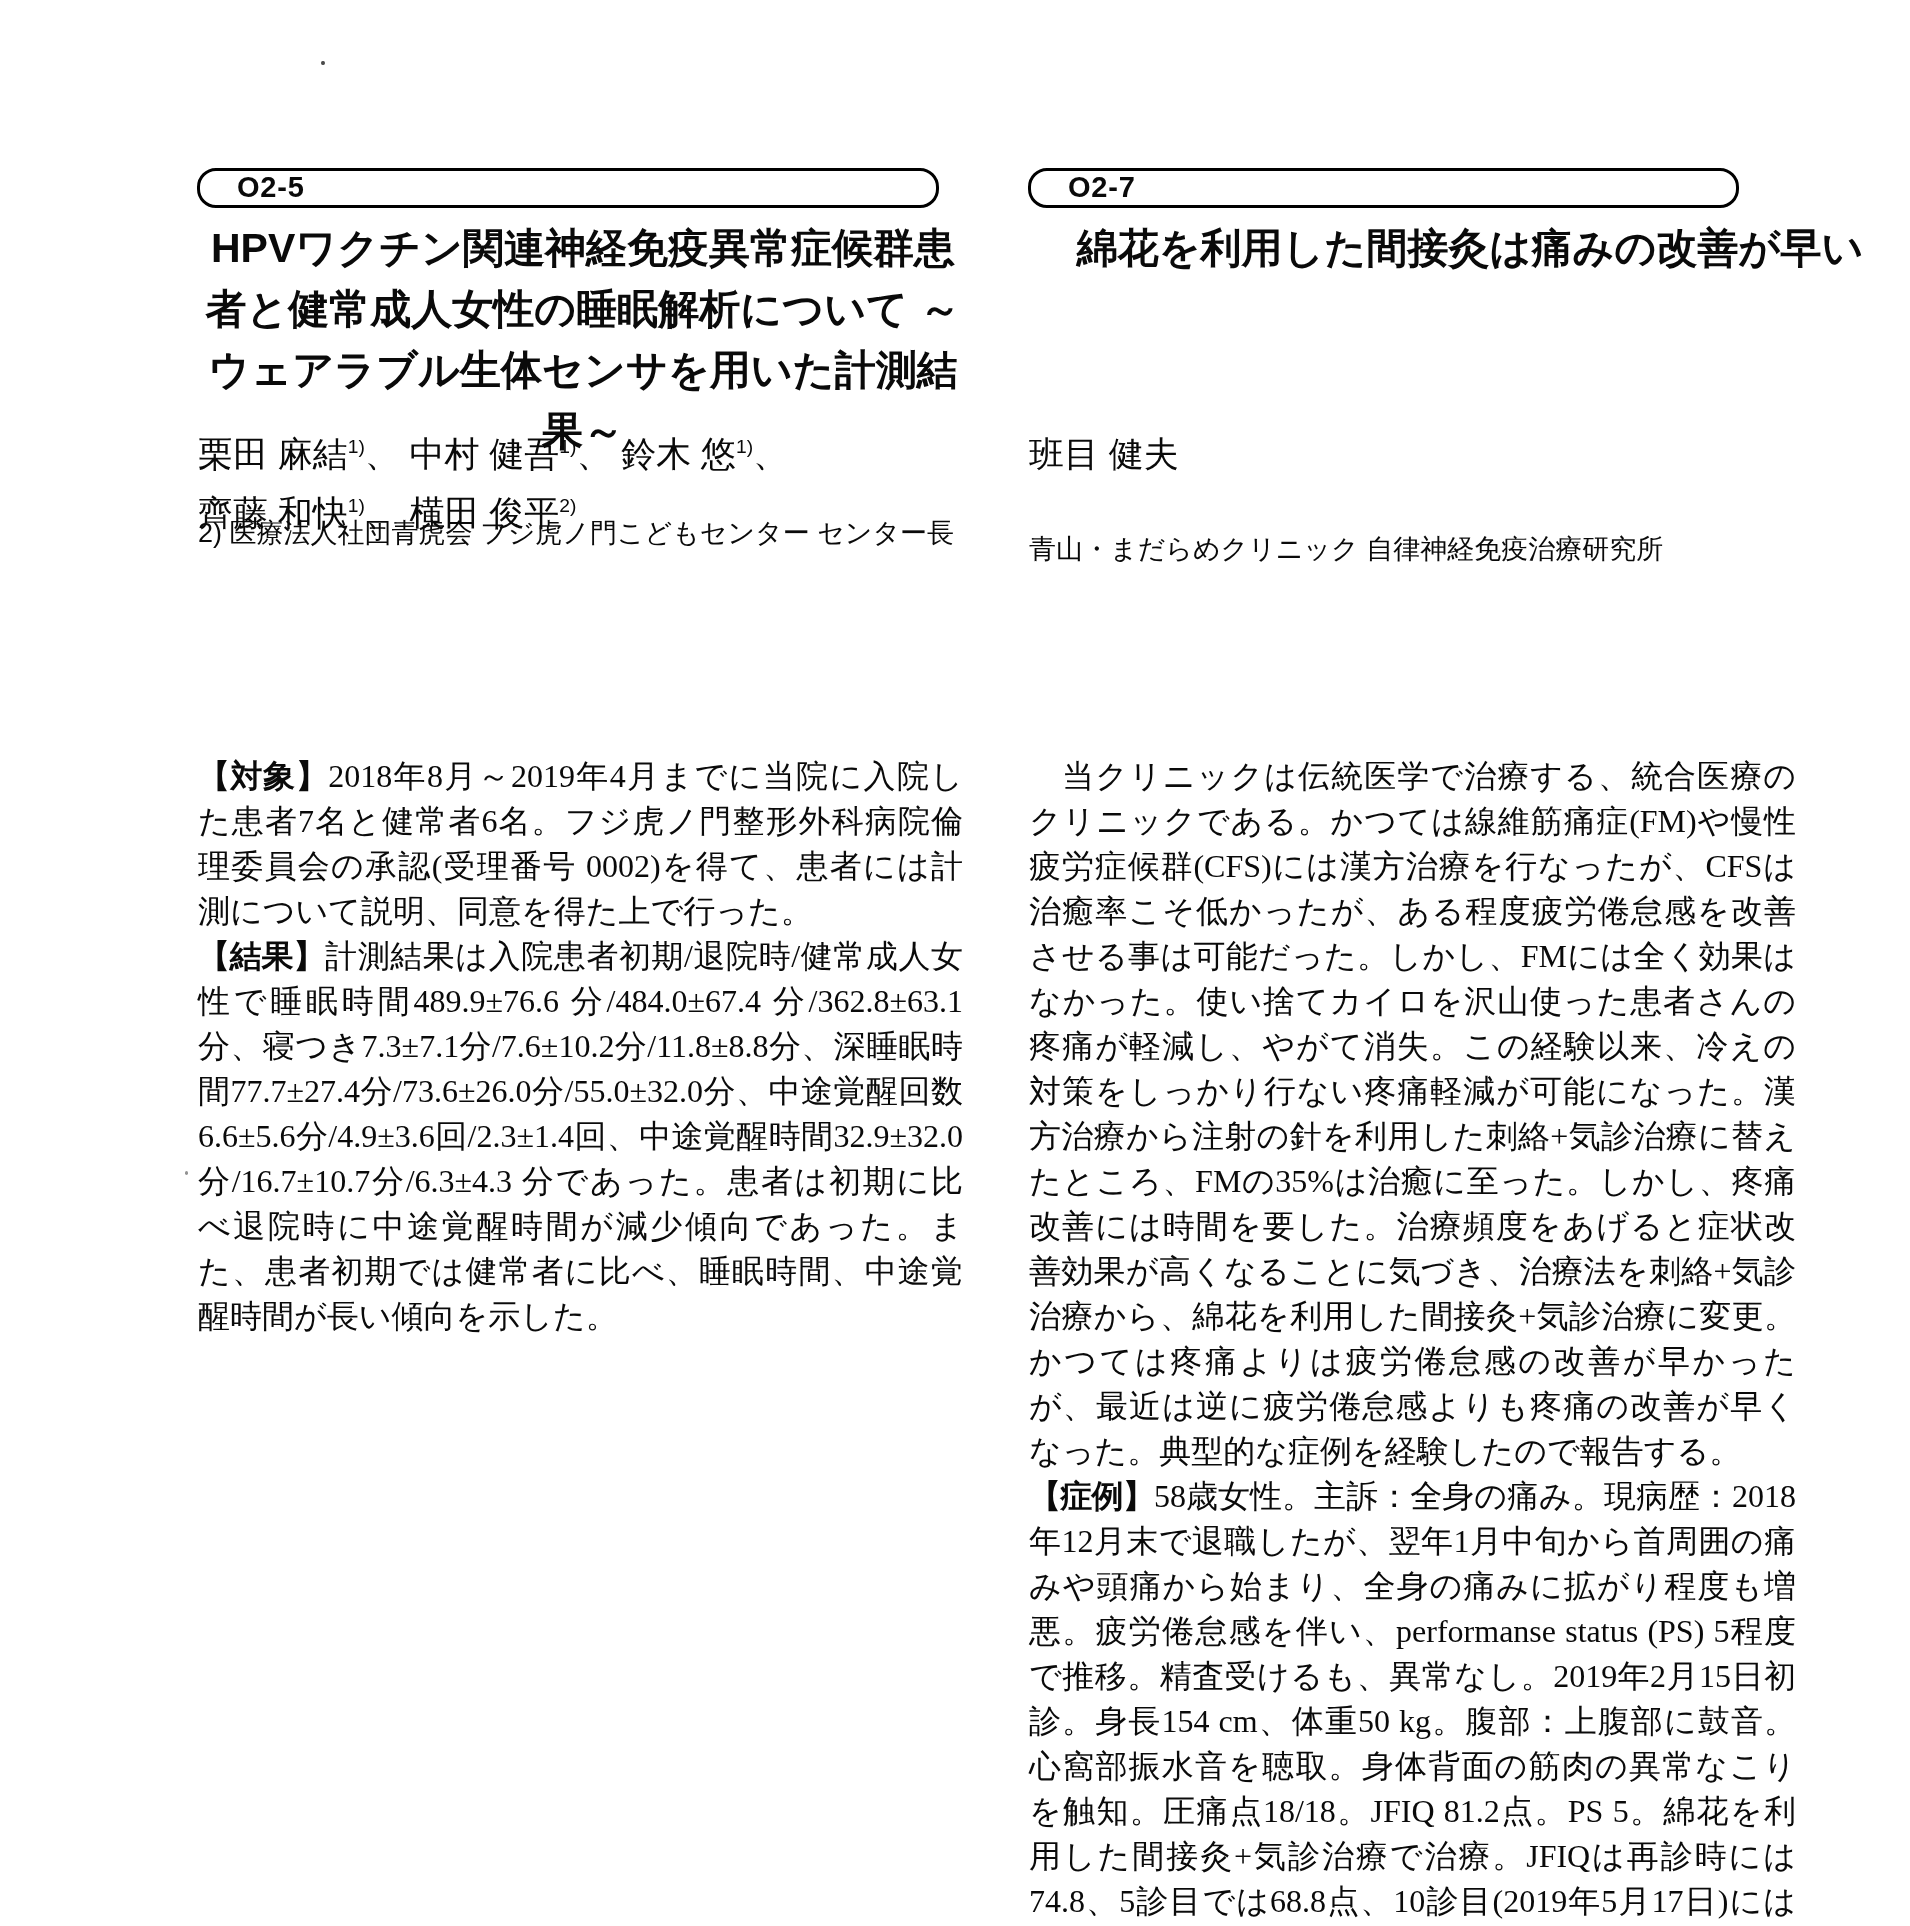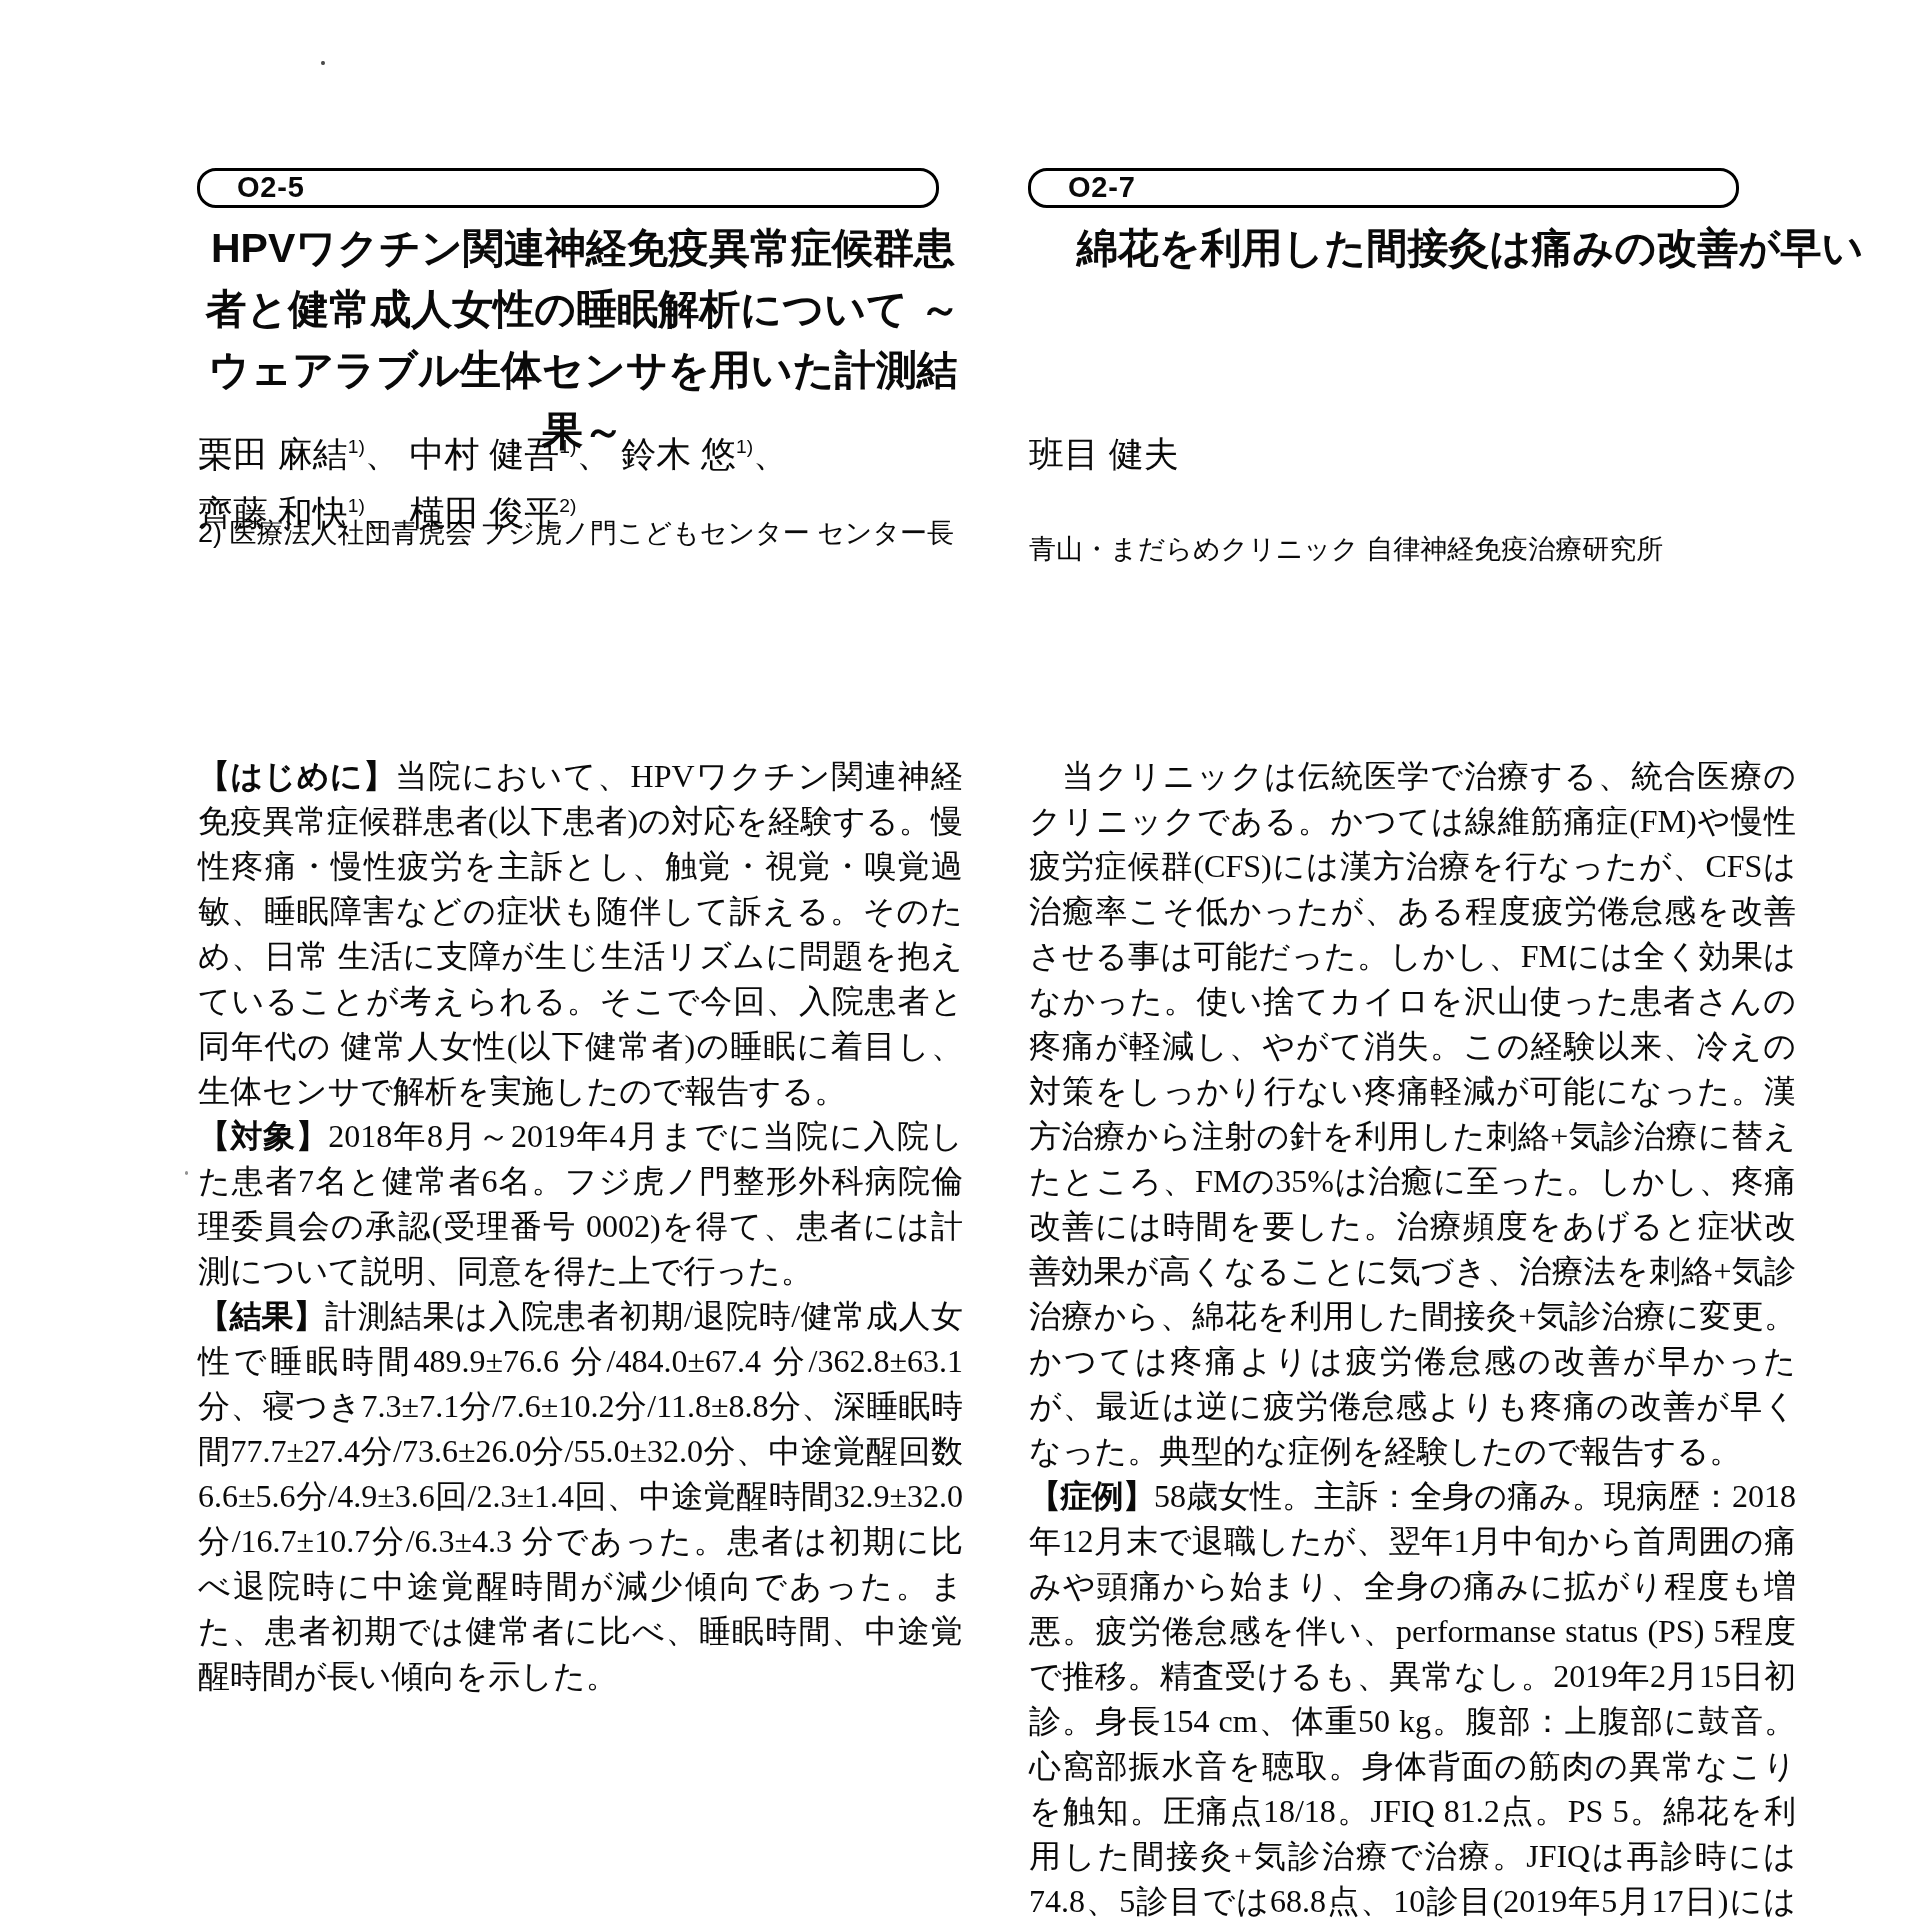--- a/index.html
+++ b/index.html
@@ -88,21 +88,20 @@
       </div>
 
     <div class="affils affils-left">
 
 
         <div class="affil-line">2) 医療法人社団青虎会 フジ虎ノ門こどもセンター センター長</div>
       </div>
 
     <div class="abody abody-left">
 
-        <p class="para"><b class="sec-label">【はじめに】</b><span>当院において、HPVワクチン関連神経免疫異常症候群患者(以下患者)の対応を経験する。慢性疼痛・慢性疲労を主訴とし、触覚・視覚・嗅覚過敏、睡眠障害などの症状も随伴して訴える。そのため、日常 生活に支障が生じ生活リズムに問題を抱えていることが考えられる。そこで今回、入院患者と同年代の 健常人女性(以下健常者)の睡眠に着目し、生体センサで解析を実施したので報告する。</span></p>
 
         <p class="para"><b class="sec-label">【対象】</b><span>2018年8月～2019年4月までに当院に入院した患者7名と健常者6名。フジ虎ノ門整形外科病院倫理委員会の承認(受理番号 0002)を得て、患者には計測について説明、同意を得た上で行った。</span></p>
 
 
         <p class="para"><b class="sec-label">【結果】</b><span>計測結果は入院患者初期/退院時/健常成人女性で睡眠時間489.9±76.6 分/484.0±67.4 分/362.8±63.1分、寝つき7.3±7.1分/7.6±10.2分/11.8±8.8分、深睡眠時間77.7±27.4分/73.6±26.0分/55.0±32.0分、中途覚醒回数6.6±5.6分/4.9±3.6回/2.3±1.4回、中途覚醒時間32.9±32.0分/16.7±10.7分/6.3±4.3 分であった。患者は初期に比べ退院時に中途覚醒時間が減少傾向であった。また、患者初期では健常者に比べ、睡眠時間、中途覚醒時間が長い傾向を示した。</span></p>
 
       </div>
   </section>
 
   <section>

